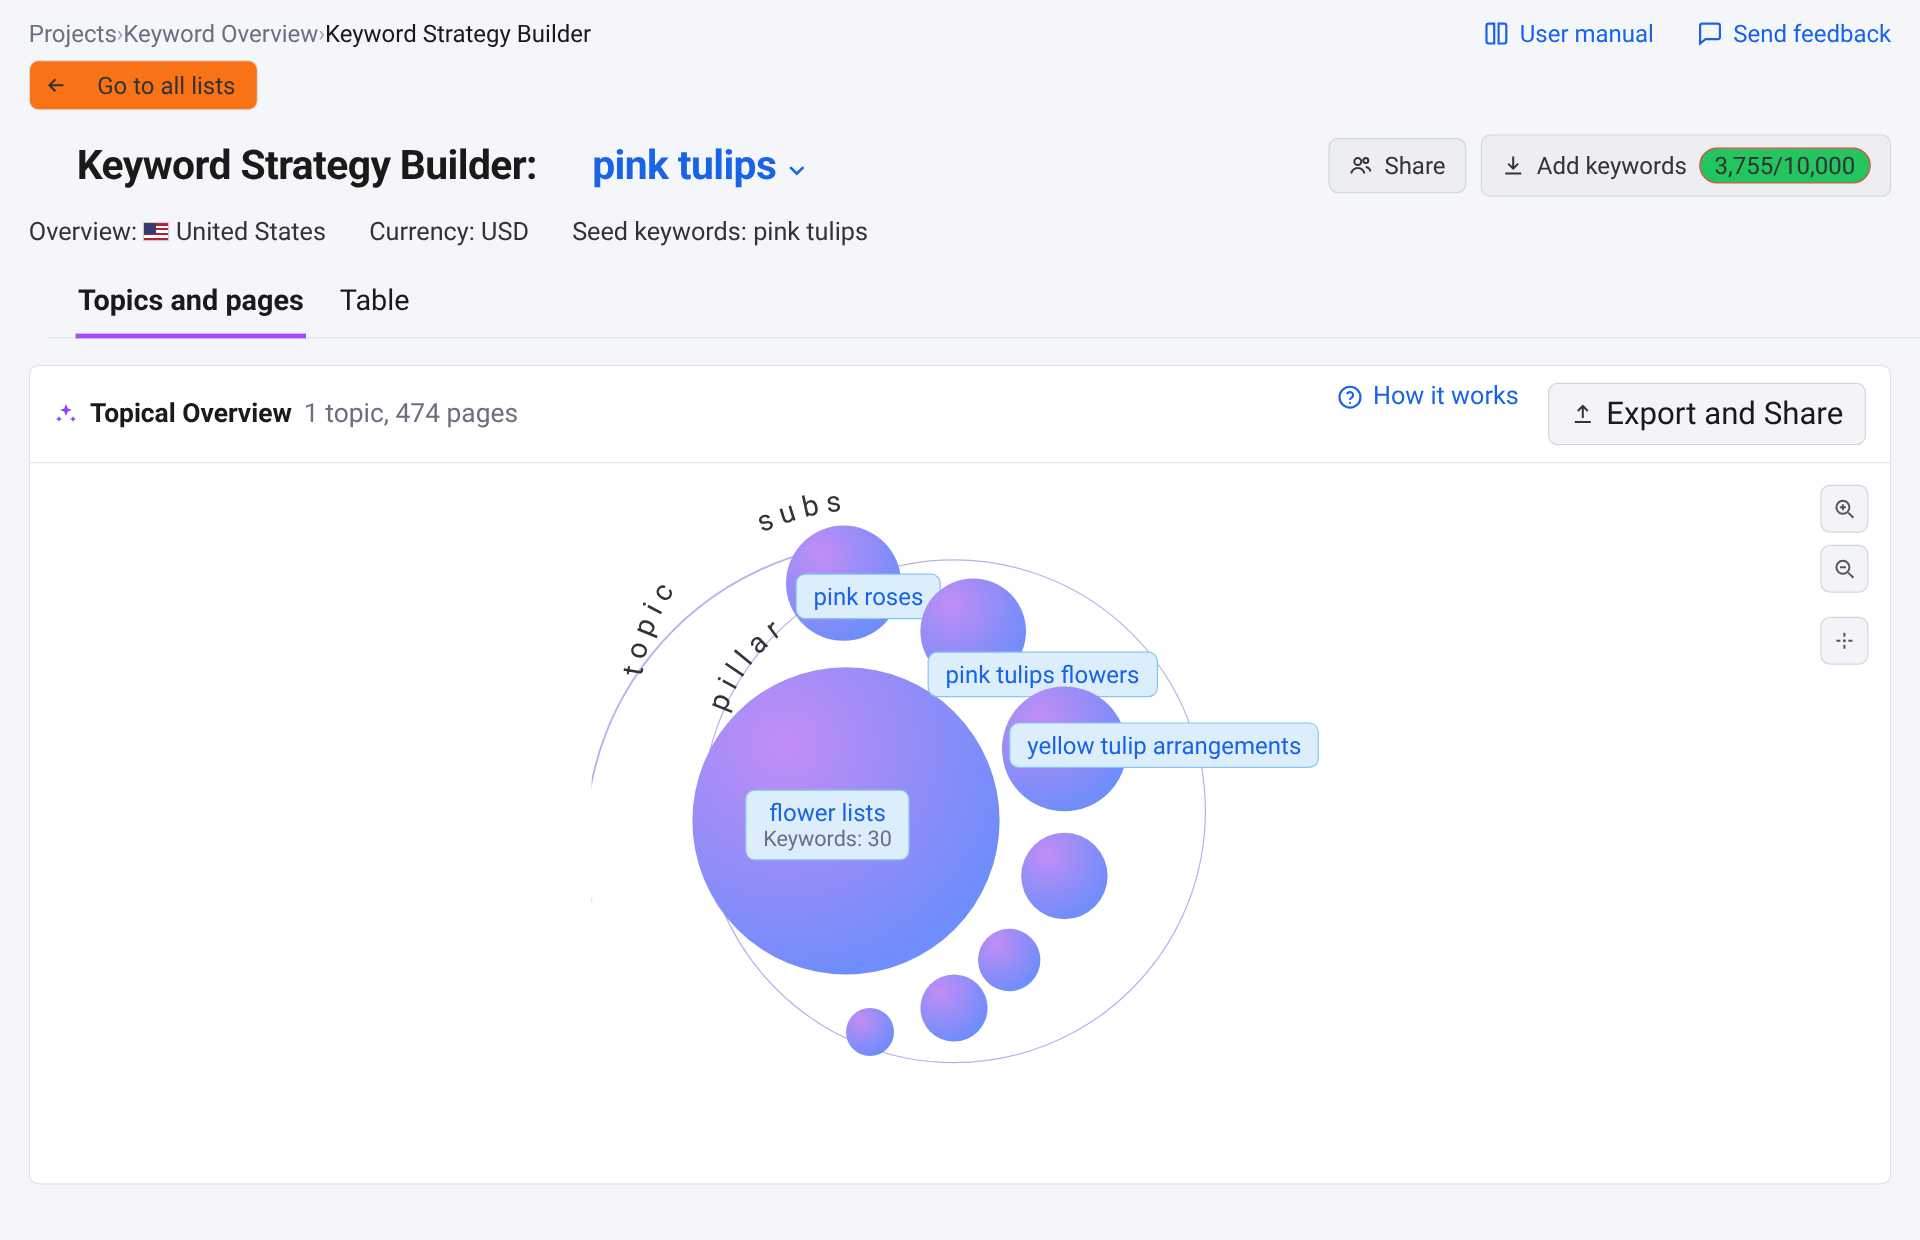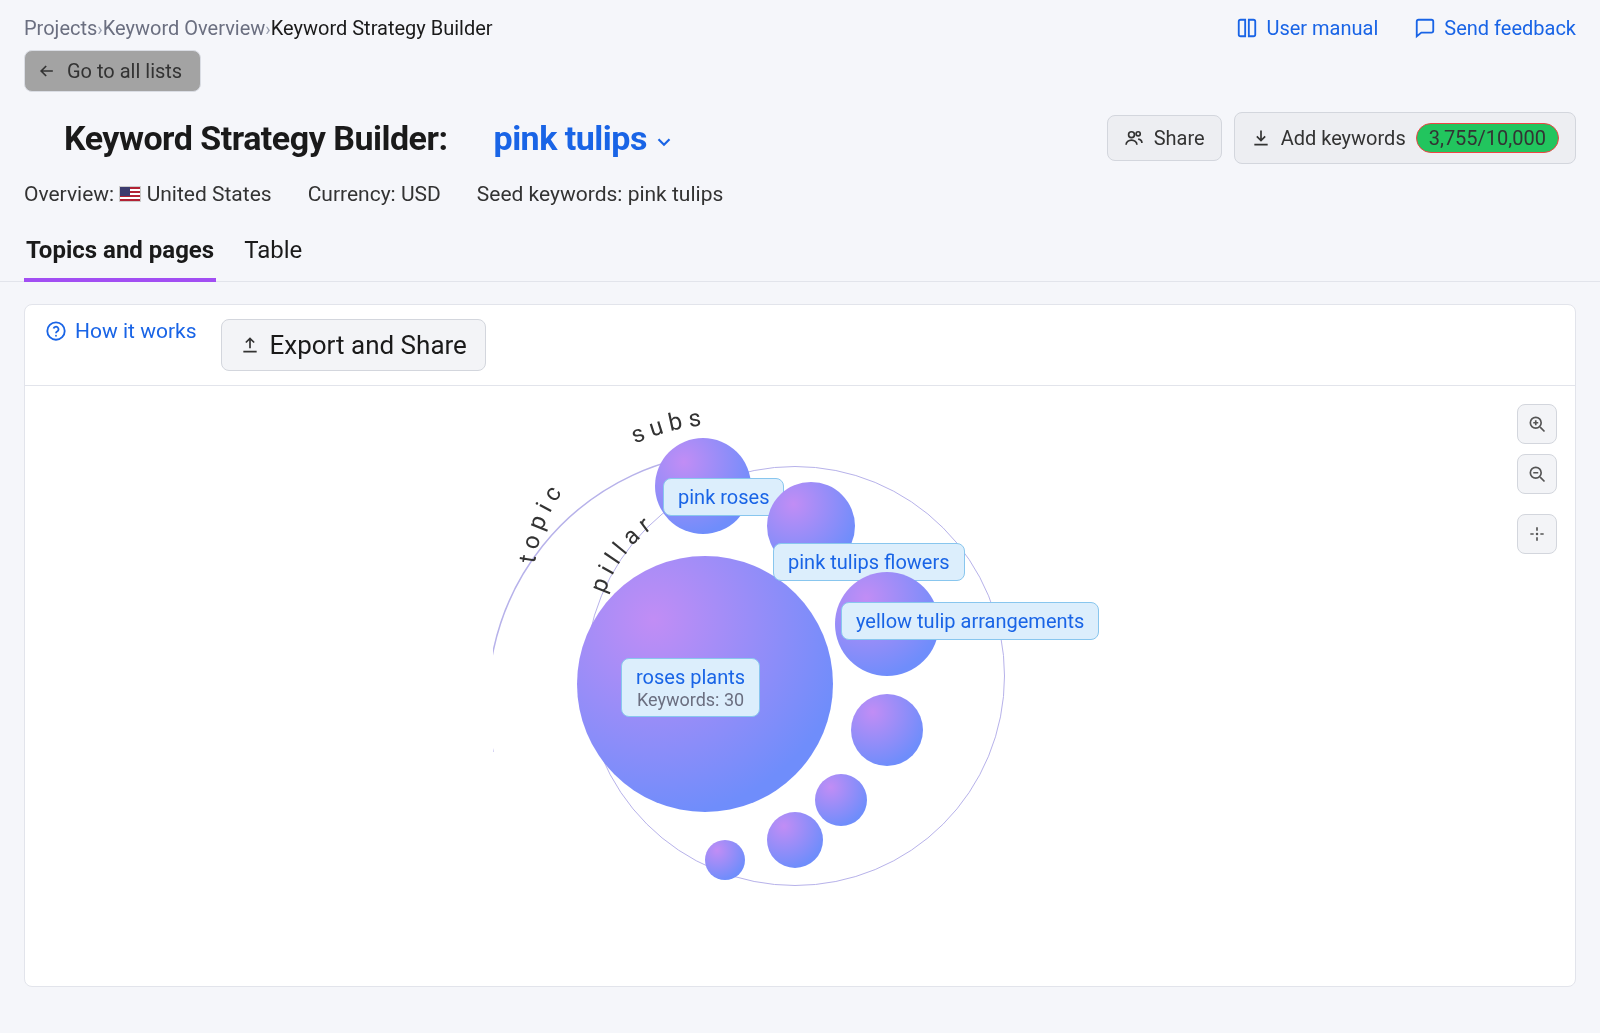--- a/index.html
+++ b/index.html
@@ -8,42 +8,42 @@
   
   .top-row { display: flex; align-items: center; justify-content: space-between; padding: 16px 24px 10px 24px; }
   .breadcrumbs { display: flex; align-items: center; font-size: 20px; color: #6b6f80; }
   .breadcrumbs .crumb-link { color: #6b6f80; cursor: pointer; }
   .breadcrumbs .crumb-current { color: #1a1a1a; }
   .chevron { color: #9aa0b0; font-size: 18px; }
   .top-links { display: flex; align-items: center; gap: 36px; font-size: 20px; }
   .top-link { color: #1964e6; cursor: pointer; display: inline-flex; align-items: center; gap: 8px; }
   .icon { display: inline-flex; }
 
-  .back-btn { display: inline-flex; align-items: center; gap: 10px; background: #a3a3a3; border: 1px solid #dadde4; border-radius: 8px; padding: 8px 18px 8px 12px; font-size: 20px; color: #333; cursor: pointer; margin: 0 24px 20px 24px; }
+  .back-btn { display: inline-flex; align-items: center; gap: 24px; background: #f97316; border: 1px solid #dadde4; border-radius: 8px; padding: 8px 18px 8px 12px; font-size: 20px; color: #333; cursor: pointer; margin: 0 24px 20px 24px; }
 
   
   .title-row { display: flex; align-items: center; justify-content: space-between; padding: 0 24px; }
   .title-left { display: flex; align-items: baseline; gap: 6px; }
   .title-left h1 { font-size: 34px; font-weight: 700; letter-spacing: -0.5px; margin-left: 40px; }
   .title-left .seed { color: #1964e6; cursor: pointer; display: inline-flex; align-items: center; gap: 6px; }
   .title-left .seed svg { position: relative; top: 4px; }
 
   .actions { display: flex; align-items: center; gap: 12px; }
   .btn { font-size: 20px; border: 1px solid #d3d6dd; background: #edeef2; border-radius: 8px; padding: 10px 16px; display: inline-flex; align-items: center; gap: 10px; cursor: pointer; color: #333; }
   .btn .count-pill { background: #22c55e; border: 1px solid #ef4444; border-radius: 999px; padding: 2px 12px; font-size: 20px; }
 
   
   .meta-line { display: flex; gap: 36px; padding: 18px 24px 0 24px; font-size: 21px; color: #333; }
   .meta-line .label { color: #333; }
   .flag { display: inline-block; width: 22px; height: 16px; background: linear-gradient(#b22234 0 0), linear-gradient(#fff 0 0); background-size: 100% 100%; position: relative; vertical-align: -1px; border: 1px solid #ccc; }
   .flag::before { content: ""; position: absolute; inset: 0; background: repeating-linear-gradient(#b22234 0 2px, #fff 2px 4px); }
   .flag::after { content: ""; position: absolute; left: 0; top: 0; width: 10px; height: 9px; background: #3c3b6e; }
 
   
-  .tabs { display: flex; gap: 26px; padding: 30px 24px 0 24px; font-size: 24px; border-bottom: 1px solid #e2e4eb; }
+  .tabs { display: flex; gap: 26px; padding: 30px 24px 0 24px; font-size: 24px; border-bottom: 1px solid #e2e4eb; margin-left: 39px; }
   .tab { padding: 0 2px 14px 2px; cursor: pointer; color: #1a1a1a; }
   .tab.active { font-weight: 700; border-bottom: 4px solid #a24ef3; margin-bottom: -1px; }
 
   
   .panel { background: #fff; margin: 22px 24px 24px 24px; border: 1px solid #e2e4eb; border-radius: 8px; }
   .panel-head { display: flex; align-items: center; justify-content: space-between; padding: 14px 20px; border-bottom: 1px solid #e2e4eb; }
   .panel-title-wrap { display: flex; align-items: center; gap: 10px; font-size: 22px; }
   .sparkle { color: #8a3ffc; }
   .panel-title { font-weight: 700; }
   .panel-sub { color: #6b6f80; }
@@ -162,20 +162,29 @@
 
 
 <div class="tabs">
   <div class="tab active">Topics and pages</div>
   <div class="tab">Table</div>
 </div>
 
 
 <div class="panel">
   <div class="panel-head">
+    <div class="panel-title-wrap">
+      <span class="sparkle icon">
+        <svg width="20" height="20" viewBox="0 0 24 24" fill="#8a3ffc">
+            <path d="M12 2l1.8 4.6L18 8l-4.2 1.4L12 14l-1.8-4.6L6 8l4.2-1.4L12 2zM5 14l.9 2.1L8 17l-2.1.9L5 20l-.9-2.1L2 17l2.1-.9L5 14zM19 14l.9 2.1L22 17l-2.1.9L19 20l-.9-2.1L16 17l2.1-.9L19 14z"></path>
+          </svg>
+      </span>
+      <span class="panel-title">Topical Overview</span>
+      <span class="panel-sub">1 topic, 474 pages</span>
+    </div>
     <div class="panel-actions">
       <span class="how-link">
         <span class="icon">
           <svg width="22" height="22" viewBox="0 0 24 24" fill="none" stroke="#1964e6" stroke-width="2">
               <circle cx="12" cy="12" r="9.5"></circle>
               <path d="M9.3 9.2a2.8 2.8 0 1 1 3.9 3.4c-.9.5-1.2 1-1.2 1.9"></path>
               <circle cx="12" cy="17.2" r="1" fill="#1964e6" stroke="none"></circle>
             </svg>
         </span>
         <span>How it works</span>
@@ -221,21 +230,21 @@
       <div class="orbit-arc" style="left:468px; top:66px;">
         <svg width="420" height="470" viewBox="0 0 420 470">
             <path d="M 240 0 A 250 250 0 0 0 0 300"></path>
           </svg>
       </div>
 
       <div class="orbit-ring" style="left:560px; top:80px; width:420px; height:420px;"></div>
 
       <div class="bubble" style="left:552px; top:170px; width:256px; height:256px;"></div>
       <div class="label-chip" style="left:596px; top:272px; text-align:center;">
-        <span>roses plants</span>
+        <span>flower lists</span>
         <span class="sub">Keywords: 30</span>
       </div>
 
       <div class="bubble" style="left:630px; top:52px; width:96px; height:96px;"></div>
       <div class="label-chip" style="left:638px; top:92px;">pink roses</div>
 
       <div class="bubble" style="left:742px; top:96px; width:88px; height:88px;"></div>
       <div class="label-chip" style="left:748px; top:128px;margin-top:29px;">pink tulips flowers</div>
 
       <div class="bubble" style="left:810px; top:186px; width:104px; height:104px;"></div>

